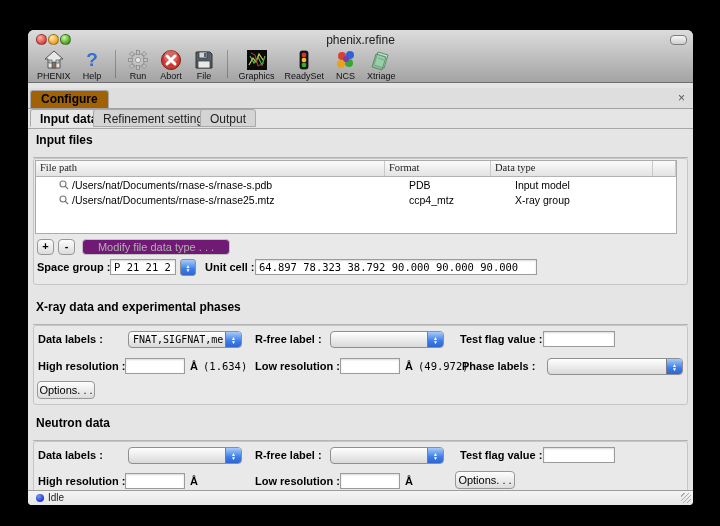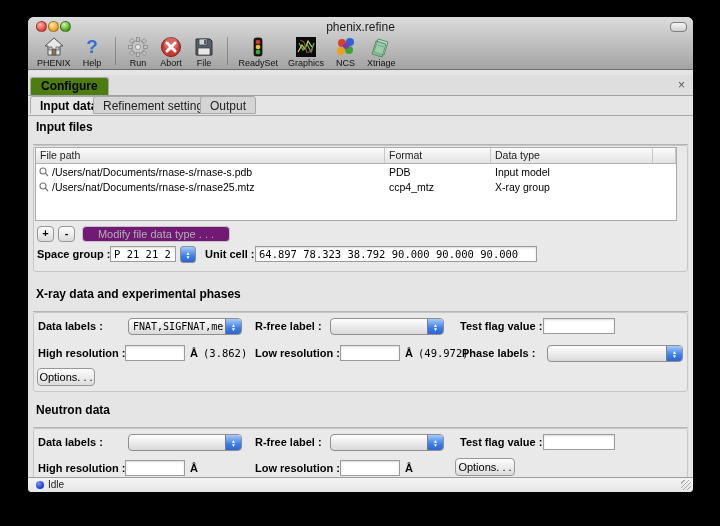--- a/index.html
+++ b/index.html
@@ -1,18 +1,18 @@
 <!DOCTYPE html>
 <html><head>
 <meta charset="utf-8">
 <style>
   html,body{margin:0;padding:0;}
   body{width:720px;height:526px;background:#000;position:relative;overflow:hidden;
        font-family:"Liberation Sans",sans-serif;-webkit-font-smoothing:antialiased;}
-  .window{position:absolute;left:28px;top:17px;width:665px;height:475px;
+  .window{position:absolute;left:28px;top:30px;width:665px;height:475px;
           border-radius:6px 6px 4px 4px;background:#e5e5e5;overflow:hidden;
           box-shadow:0 8px 24px rgba(0,0,0,.7);}
   
   .chrome{position:absolute;left:0;top:0;width:100%;height:52px;
           background:linear-gradient(#dcdcdc,#bdbdbd 55%,#a3a3a3);
           border-bottom:1px solid #6e6e6e;}
   .titlebar{position:absolute;left:0;top:0;width:100%;height:18px;}
   .tl{position:absolute;top:4px;width:11px;height:11px;border-radius:50%;border:1px solid rgba(0,0,0,.35);box-sizing:border-box;}
   .tl.red{left:8px;background:radial-gradient(circle at 35% 30%,#ffb3ad,#e0443c 70%);}
   .tl.yel{left:20px;background:radial-gradient(circle at 35% 30%,#ffe9b0,#f0a11e 70%);}
@@ -22,21 +22,21 @@
            border:1px solid #7c7c7c;background:linear-gradient(#f6f6f6,#cfcfcf);}
   .toolbar{position:absolute;left:4px;top:18px;height:34px;display:flex;align-items:flex-start;}
   .tbitem{display:flex;flex-direction:column;align-items:center;justify-content:flex-start;
           padding:1px 5px 0 5px;cursor:default;}
   .tbitem .ic{width:23px;height:22px;display:flex;align-items:center;justify-content:center;}
   .tbitem .lb{font-size:9px;color:#111;margin-top:0px;white-space:nowrap;}
   .tbsep{width:1px;height:28px;background:rgba(0,0,0,.25);margin:2px 6px 0 6px;}
   
   .confbar{position:absolute;left:0;top:58px;width:100%;height:20px;background:#dedede;
            border-bottom:1px solid #a2a2a2;}
-  .conftab{position:absolute;left:2px;top:2px;height:17px;padding:0 10px;background:#4d7c0f;
+  .conftab{position:absolute;left:2px;top:2px;height:17px;padding:0 10px;background:#a16207;
            border:1px solid #a8a8a8;border-bottom:none;border-radius:3px 3px 0 0;
            font-weight:bold;font-size:12px;line-height:17px;color:#000;}
   .confclose{position:absolute;right:8px;top:2px;font-size:12px;color:#555;line-height:16px;cursor:default;}
   
   .tabsrow{position:absolute;left:0;top:78px;width:100%;height:20px;border-bottom:1px solid #a8a8a8;}
   .tab{position:absolute;top:1px;height:18px;line-height:18px;padding:0 9px;font-size:12px;
        background:#d4d4d4;border:1px solid #a8a8a8;border-radius:3px 3px 0 0;box-sizing:border-box;color:#222;}
   .tab.sel{background:#e7e7e7;font-weight:bold;border-bottom:1px solid #e7e7e7;color:#000;}
   
   .main{position:absolute;left:0;top:99px;width:100%;bottom:14px;background:#e5e5e5;padding:0 5px;box-sizing:border-box;}
@@ -45,23 +45,23 @@
   #box1{height:127px;margin-bottom:12px;}
   #box2{height:80px;margin-bottom:8px;}
   #box3{height:56px;}
   .abs{position:absolute;}
   .flabel{font-size:11px;font-weight:bold;color:#000;white-space:nowrap;text-align:center;}
   .mono{font-family:"DejaVu Sans Mono",monospace;}
   
   .ftable{position:absolute;left:1px;top:1px;width:642px;height:74px;background:#fff;
           border:1px solid #ababab;box-sizing:border-box;font-size:10.5px;}
   .thead{display:grid;grid-template-columns:349px 106px 162px 1fr;height:15px;
-         background:linear-gradient(#fbfbfb,#e3e3e3);border-bottom:1px solid #b3b3b3;}
+         background:linear-gradient(#fbfbfb,#e3e3e3);border-bottom:1px solid #b3b3b3;font-family:Liberation Serif, serif;}
   .thead div{border-right:1px solid #c9c9c9;padding:1px 0 0 4px;color:#222;font-size:10.5px;}
-  .trow{display:grid;grid-template-columns:349px 106px 162px 1fr;height:15px;align-items:center;color:#000;}
+  .trow{display:grid;grid-template-columns:349px 106px 162px 1fr;height:15px;align-items:center;color:#000;padding-left:20px;}
   .trow .pc{display:flex;align-items:center;gap:3px;padding-left:3px;white-space:nowrap;overflow:hidden;}
   .trow div{padding-left:4px;white-space:nowrap;}
   .trow div.pc{padding-left:3px;}
   
   .btn{display:inline-block;background:linear-gradient(#fdfdfd,#dcdcdc);border:1px solid #979797;
        border-radius:4px;font-size:11px;color:#000;text-align:center;box-sizing:border-box;}
   .btn.sq{width:17px;height:16px;line-height:13px;font-weight:bold;}
   .btn.dis{color:#b0b0b0;border-color:#c2c2c2;background:#701a75;}
   
   .tin{background:#fff;border:1px solid #9b9b9b;box-sizing:border-box;font-size:10.5px;
@@ -160,38 +160,38 @@
               <rect x="11" y="4" width="2.4" height="4" fill="#55606a"></rect>
               <rect x="5" y="12" width="12" height="7" fill="#e8e8e8" stroke="#333" stroke-width="0.7"></rect>
             </svg>
         </span>
         <span class="lb">File</span>
       </div>
       <div class="tbsep"></div>
       <div class="tbitem">
         <span class="ic">
           <svg width="22" height="22" viewBox="0 0 22 22">
+              <rect x="1" y="1" width="20" height="20" fill="#0a0a0a"></rect>
+              <path d="M3 16 L7 9 L10 13 L13 5 L17 11" fill="none" stroke="#d8d24a" stroke-width="1.2"></path>
+              <path d="M4 7 L8 14 L12 8 L16 16 L19 7" fill="none" stroke="#58b84e" stroke-width="1.2"></path>
+              <path d="M5 4 L9 6 L12 17 L18 14" fill="none" stroke="#b04a3a" stroke-width="1"></path>
+            </svg>
+        </span>
+        <span class="lb">Graphics</span>
+      </div>
+      <div class="tbitem">
+        <span class="ic">
+          <svg width="22" height="22" viewBox="0 0 22 22">
               <rect x="7" y="2" width="8" height="18" rx="2" fill="#1b1b1b" stroke="#000" stroke-width="0.7"></rect>
               <circle cx="11" cy="6" r="2.3" fill="#e03428"></circle>
               <circle cx="11" cy="11" r="2.3" fill="#f2c61e"></circle>
               <circle cx="11" cy="16" r="2.3" fill="#35b02e"></circle>
             </svg>
         </span>
         <span class="lb">ReadySet</span>
-      </div>
-      <div class="tbitem">
-        <span class="ic">
-          <svg width="22" height="22" viewBox="0 0 22 22">
-              <rect x="1" y="1" width="20" height="20" fill="#0a0a0a"></rect>
-              <path d="M3 16 L7 9 L10 13 L13 5 L17 11" fill="none" stroke="#d8d24a" stroke-width="1.2"></path>
-              <path d="M4 7 L8 14 L12 8 L16 16 L19 7" fill="none" stroke="#58b84e" stroke-width="1.2"></path>
-              <path d="M5 4 L9 6 L12 17 L18 14" fill="none" stroke="#b04a3a" stroke-width="1"></path>
-            </svg>
-        </span>
-        <span class="lb">Graphics</span>
       </div>
       <div class="tbitem">
         <span class="ic">
           <svg width="22" height="22" viewBox="0 0 22 22">
               <circle cx="7" cy="7" r="4" fill="#d8412f"></circle>
               <circle cx="15" cy="6" r="4" fill="#2f62d8"></circle>
               <circle cx="6" cy="15" r="4" fill="#e8a21e"></circle>
               <circle cx="14" cy="14" r="4" fill="#3aa532"></circle>
               <circle cx="11" cy="10" r="3" fill="#7a3ab0"></circle>
             </svg>
@@ -295,21 +295,21 @@
             <span>▲</span>
             <span>▼</span>
           </span>
       </div>
       <div class="abs flabel" style="left:426px;top:7px;">Test flag value :</div>
       <input class="abs tin" style="left: 509px; top: 5px; width: 72px;" value="">
 
       <div class="abs flabel" style="left:4px;top:34px;">High resolution :</div>
       <input class="abs tin" style="left: 91px; top: 32px; width: 60px;" value="">
       <span class="abs unit" style="left:156px;top:34px;">Å</span>
-      <span class="abs hint mono" style="left:169px;top:34px;">(3.862)</span>
+      <span class="abs hint mono" style="left:169px;top:34px;">(1.634)</span>
       <div class="abs flabel" style="left:221px;top:34px;">Low resolution :</div>
       <input class="abs tin" style="left: 306px; top: 32px; width: 60px;" value="">
       <span class="abs unit" style="left:371px;top:34px;">Å</span>
       <span class="abs hint mono" style="left:384px;top:34px;">(49.972)</span>
       <div class="abs flabel" style="left:428px;top:34px;">Phase labels :</div>
       <div class="abs combo" style="left:513px;top:32px;width:136px;">
         <span class="val"></span>
         <span class="cbtn">
             <span>▲</span>
             <span>▼</span>

